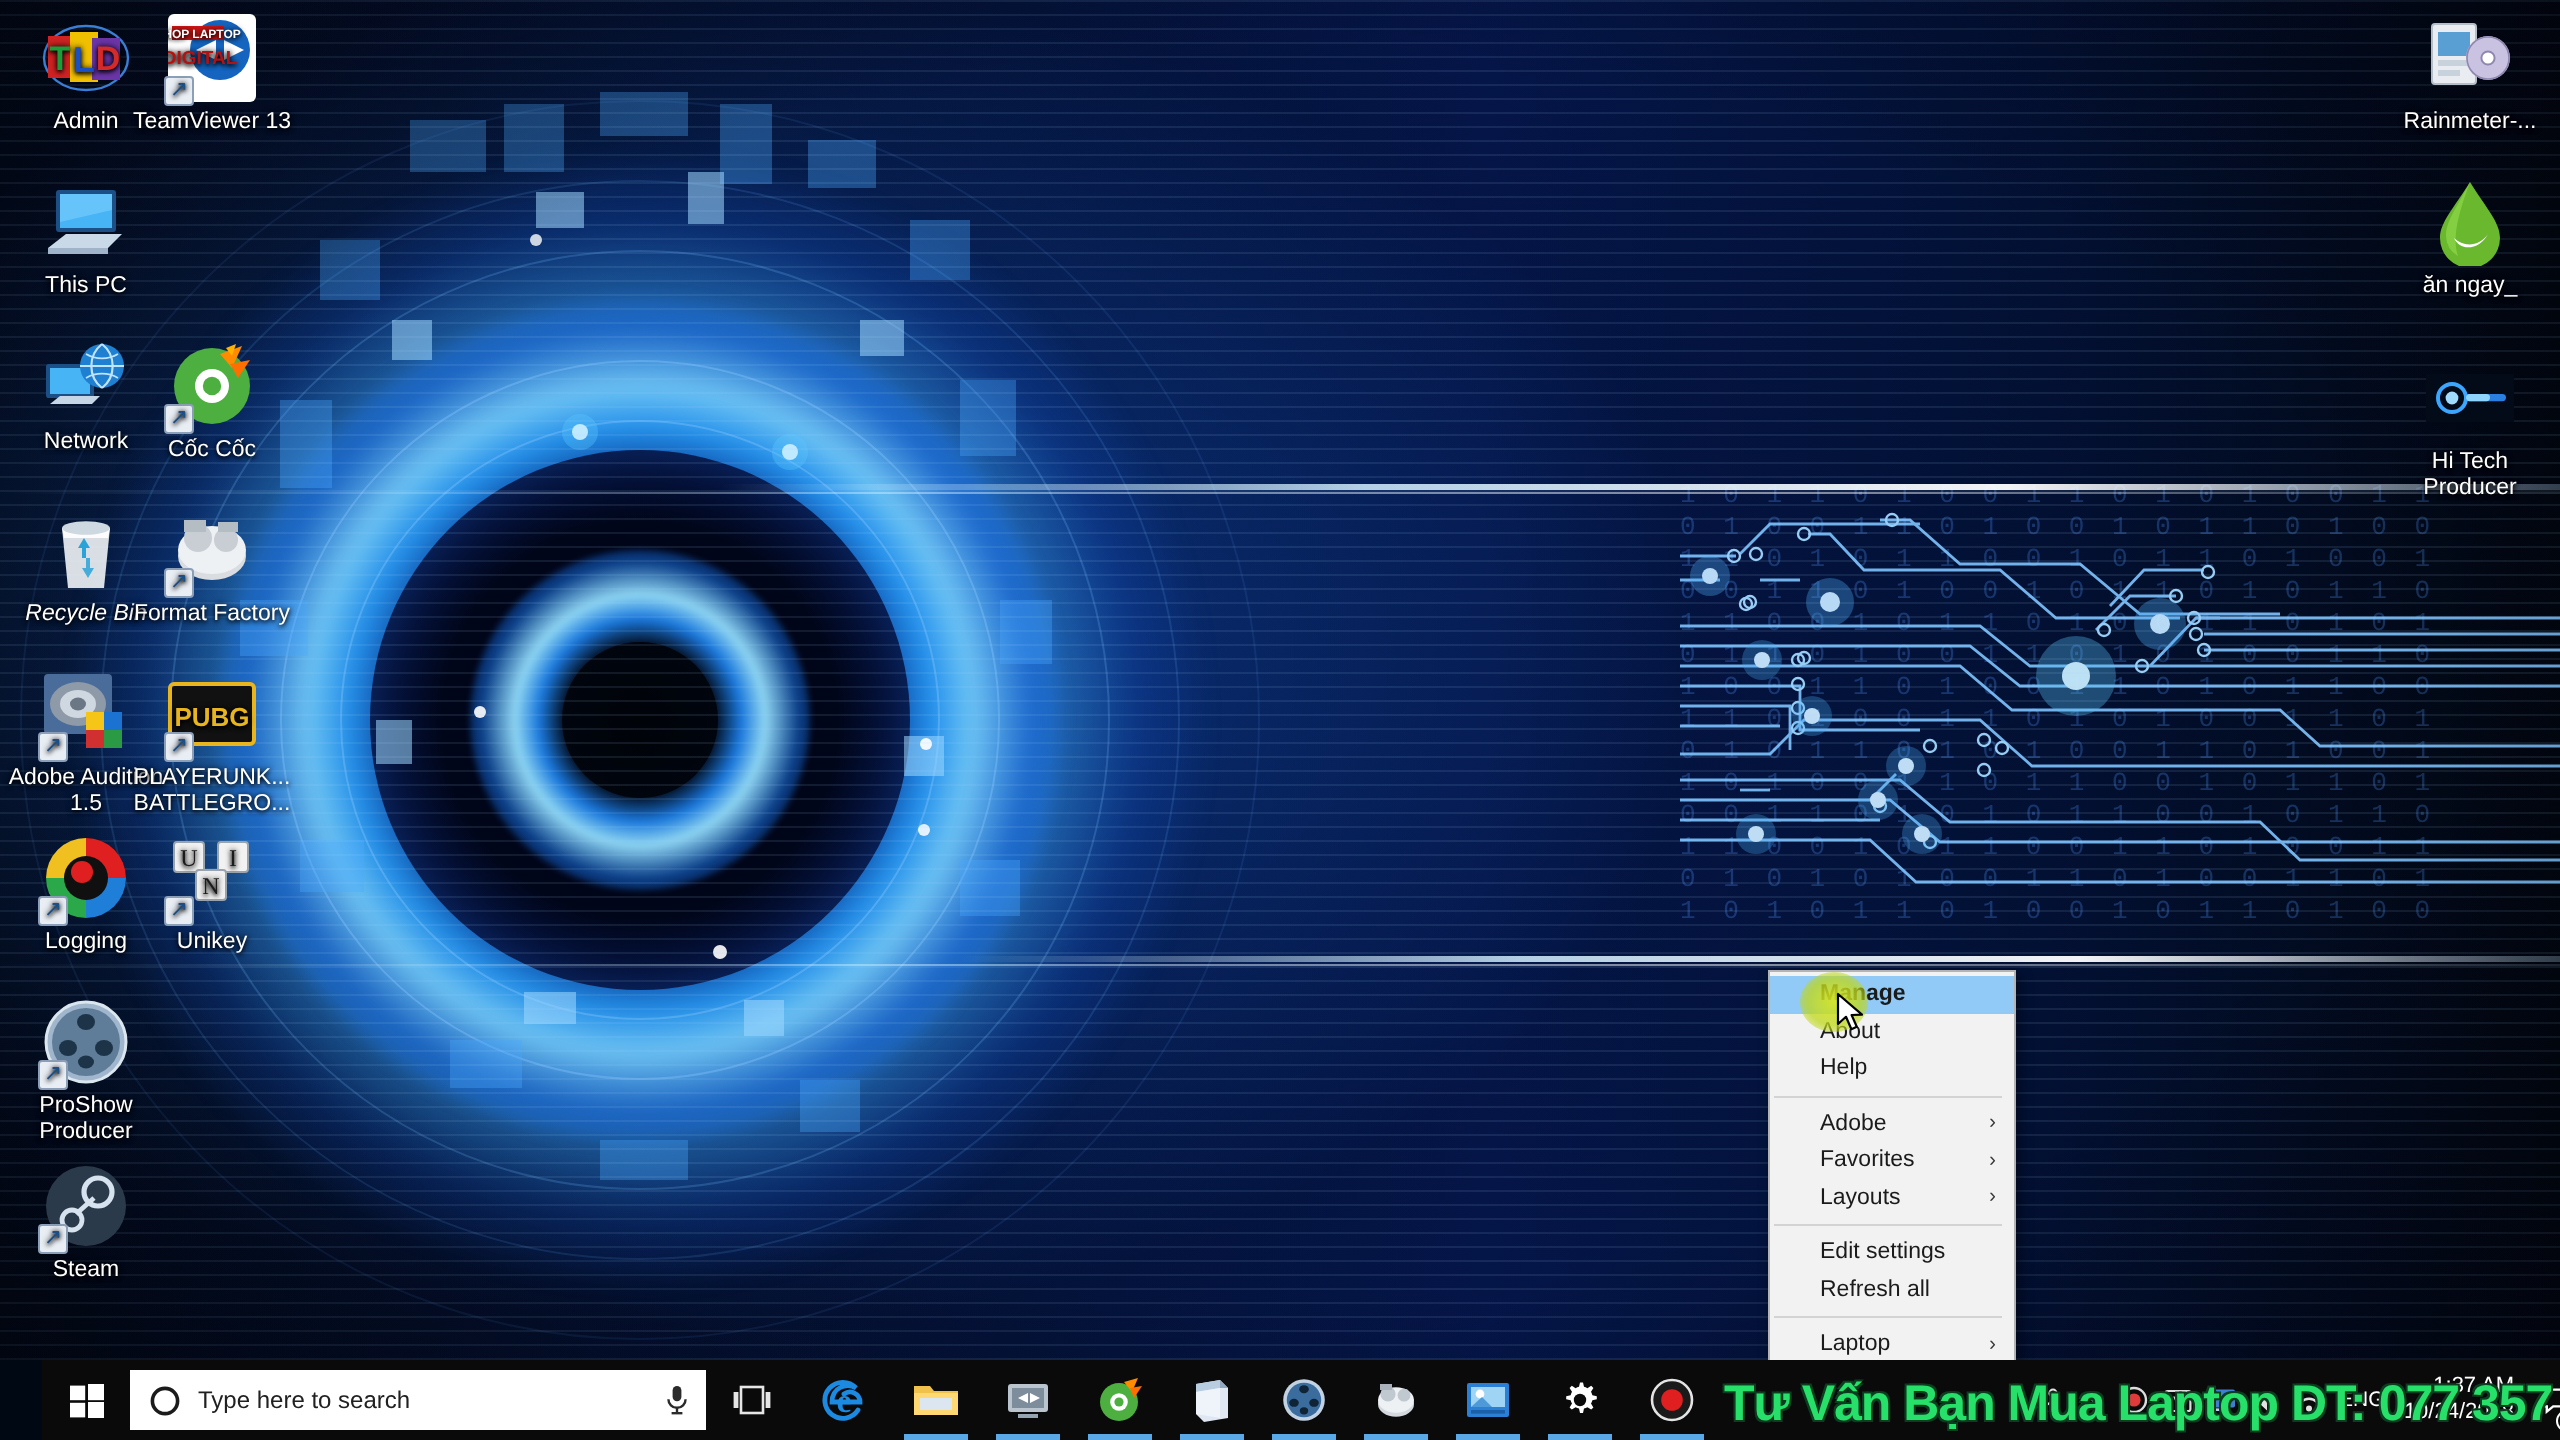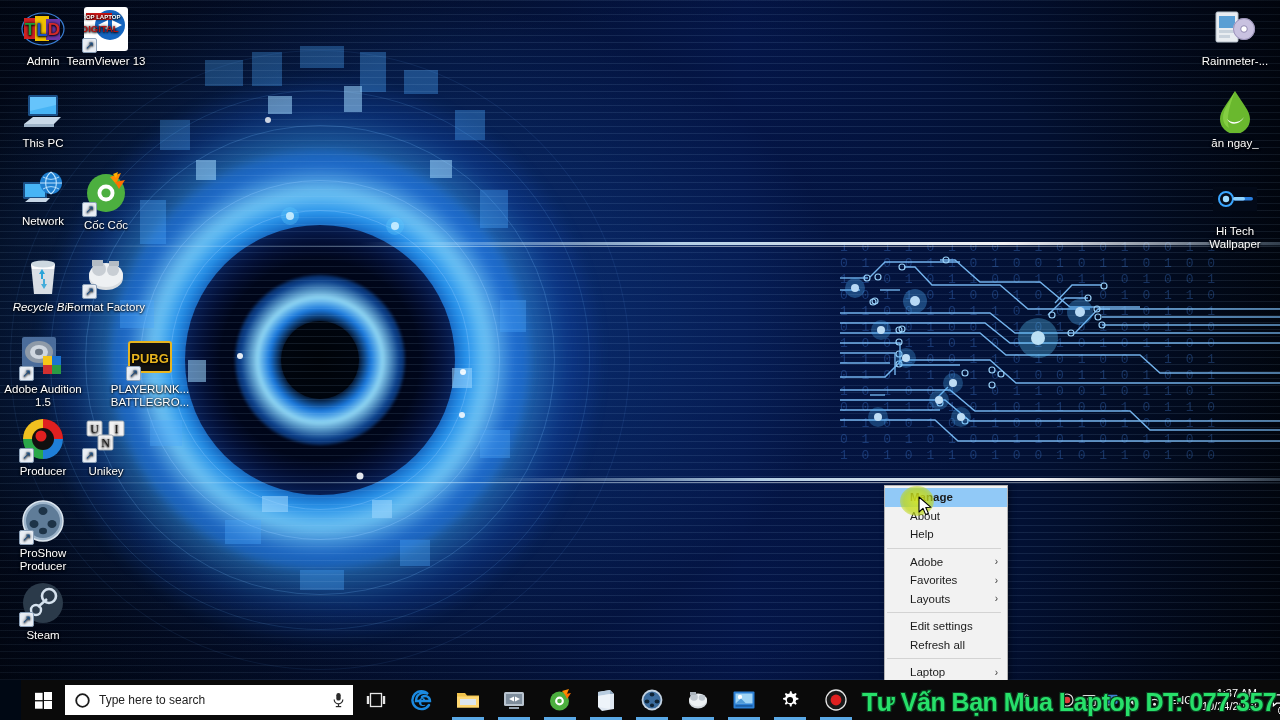--- a/index.html
+++ b/index.html
@@ -440,21 +440,21 @@
             <path d="M0,0 h9 v9 h-9 z" fill="#f5c518"></path>
       <path d="M9,0 h9 v9 h-9 z" fill="#1b72d0"></path>
       <path d="M0,9 h9 v9 h-9 z" fill="#d03030"></path>
       <path d="M9,9 h9 v9 h-9 z" fill="#2a9a45"></path>
           </g>
         </svg>
         <span class="shortcut-arrow">↗</span>
       </div>
       <span class="lbl">Adobe Audition 1.5</span>
     </div>
-    <div class="icon" style="left: 63px; top: 334px; margin-left: 44px;">
+    <div class="icon" style="left: 63px; top: 334px;">
       <div class="glyph">
         <svg width="44" height="32" viewBox="0 0 44 32">
       <rect x="1" y="1" width="42" height="30" rx="2" fill="#111111" stroke="#e8b51f" stroke-width="2"></rect>
       <text x="22" y="22" font-size="13" font-weight="bold" fill="#e8b51f" font-family="Liberation Sans" text-anchor="middle">PUBG</text>
         </svg>
         <span class="shortcut-arrow">↗</span>
       </div>
       <span class="lbl">PLAYERUNK... BATTLEGRO...</span>
     </div>
     <div class="icon" style="left: 0px; top: 416px;">
@@ -463,21 +463,21 @@
       <circle cx="21" cy="21" r="20" fill="#101010"></circle>
       <path d="M21,21 L21,1 A20,20 0 0 1 41,21 Z" fill="#e02020"></path>
       <path d="M21,21 L41,21 A20,20 0 0 1 21,41 Z" fill="#1f7fd8"></path>
       <path d="M21,21 L21,41 A20,20 0 0 1 1,21 Z" fill="#2aa84a"></path>
       <path d="M21,21 L1,21 A20,20 0 0 1 21,1 Z" fill="#f0c020"></path>
       <circle cx="21" cy="21" r="11" fill="#101010"></circle>
       <circle cx="19" cy="18" r="5.5" fill="#e02020"></circle>
         </svg>
         <span class="shortcut-arrow">↗</span>
       </div>
-      <span class="lbl">Producer</span>
+      <span class="lbl">Logging</span>
     </div>
     <div class="icon" style="left: 63px; top: 416px;">
       <div class="glyph">
         <svg width="44" height="40" viewBox="0 0 44 40">
       <g fill="#f2f2f2" stroke="#9aa4ae" stroke-width="1">
         <rect x="3" y="2" width="15" height="15" rx="1.5"></rect>
         <rect x="25" y="2" width="15" height="15" rx="1.5"></rect>
         <rect x="14" y="16" width="15" height="15" rx="1.5"></rect>
           </g>
       <text x="10.5" y="14" font-size="12" fill="#1b1b1b" font-family="Liberation Serif" text-anchor="middle">U</text>
@@ -545,21 +545,21 @@
     <div class="icon" style="left: 1192px; top: 176px;">
       <div class="glyph">
         <svg width="44" height="24" viewBox="0 0 44 24">
       <rect x="0" y="0" width="44" height="24" fill="#030a18"></rect>
       <circle cx="13" cy="12" r="7" fill="none" stroke="#3aa6ff" stroke-width="2"></circle>
       <circle cx="13" cy="12" r="3.2" fill="#9fdcff"></circle>
       <rect x="20" y="10" width="20" height="3.6" rx="1.8" fill="#2a7fe0"></rect>
       <rect x="20" y="10" width="12" height="3.6" rx="1.8" fill="#8fd4ff"></rect>
         </svg>
       </div>
-      <span class="lbl">Hi Tech Wallpaper</span>
+      <span class="lbl">Hi Tech Producer</span>
     </div>
   </div>
 
 <div id="ctxmenu">
     <div class="mi sel">
       <span>Manage</span>
     </div>
     <div class="mi">
       <span>About</span>
     </div>

